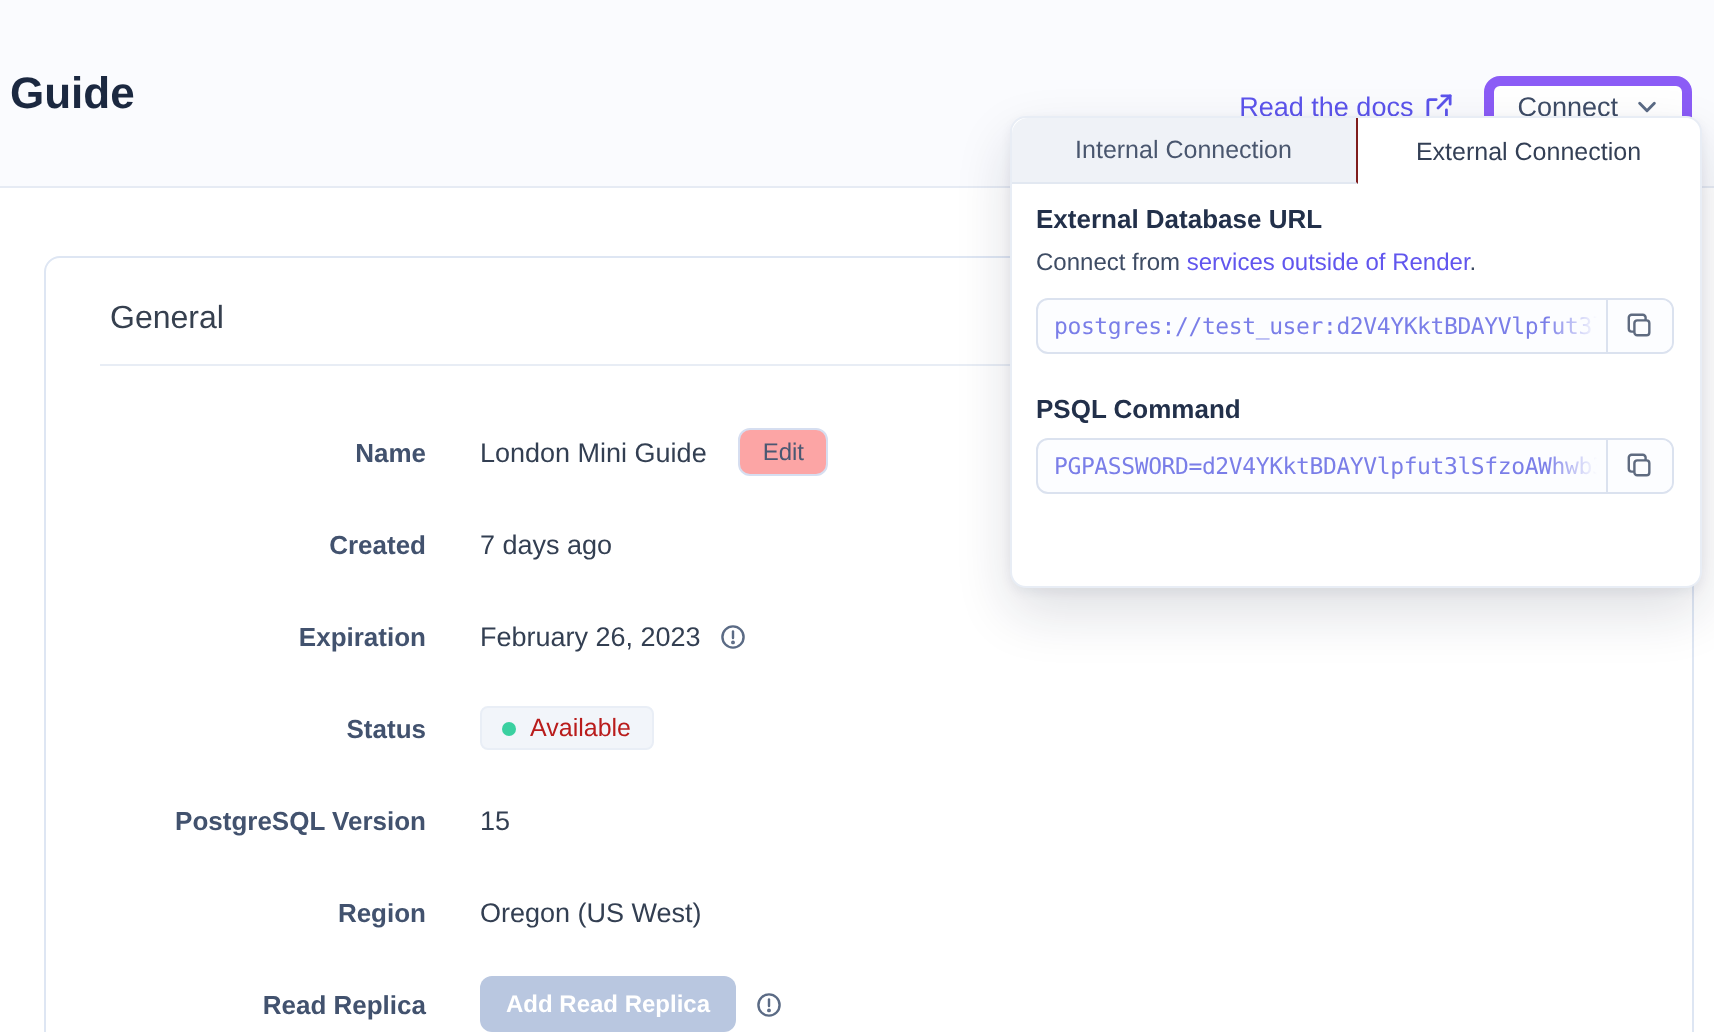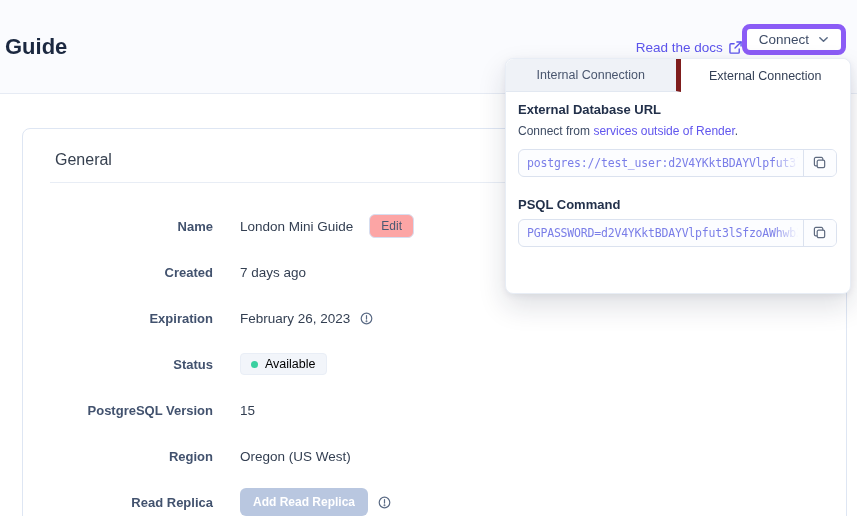--- a/index.html
+++ b/index.html
@@ -16,22 +16,22 @@
   .header-band {
     position: absolute; top: 0; left: 0; right: 0; height: 94px;
     background: #fafbfe;
     border-bottom: 1px solid #e6ebf4;
   }
   .page-title {
     position: absolute; left: 5px; top: 34px;
     font-size: 22px; font-weight: 600; color: #1b2840;
   }
   .header-actions {
-    position: absolute; right: 11px; top: 24px;
-    display: flex; align-items: flex-end; height: 31px;
+    position: absolute; right: 11px; top: 38px;
+    display: flex; align-items: center; gap: 16px; height: 31px;
   }
   .docs-link {
     display: flex; align-items: center; gap: 6px;
     color: #5c54ec; font-size: 13.5px; cursor: pointer; text-decoration: none;
   }
   .connect-btn {
     display: flex; align-items: center; gap: 9px;
     height: 31px; padding: 0 12px;
     background: #ffffff; border: 5px solid #8b5cf6; border-radius: 8px;
     font-size: 13.5px; color: #3e4c66; cursor: pointer;
@@ -63,21 +63,21 @@
     margin-left: 16px; padding: 4px 11px;
     background: #fca5a5; border: 1px solid #d6def0; border-radius: 6px;
     font-size: 12px; color: #4a5872; cursor: pointer;
     font-family: "Liberation Sans", sans-serif;
     text-align: center;
   }
   .info-icon { margin-left: 10px; color: #5b6b85; display: flex; }
   .status-badge {
     display: flex; align-items: center; gap: 7px;
     background: #f2f5fa; border: 1px solid #e9eef6; border-radius: 4px;
-    padding: 3px 10px; font-size: 12.5px; color: #000000;
+    padding: 3px 10px; font-size: 12.5px; color: #b91c1c;
   }
   .status-dot { width: 7px; height: 7px; border-radius: 50%; background: #3ad0a0; }
   .add-replica-btn {
     background: #b9c7e0; color: #ffffff; border: none; border-radius: 6px;
     padding: 7px 13px; font-size: 12px; font-weight: 600; cursor: default;
     font-family: "Liberation Sans", sans-serif;
   }
 
   
   .popover {
@@ -85,21 +85,21 @@
     background: #ffffff; border: 1px solid #e8edf5; border-radius: 8px;
     box-shadow: 0 12px 28px rgba(20,30,60,0.14), 0 2px 6px rgba(20,30,60,0.06);
   }
   .popover-tabs { display: flex; height: 33px; }
   .tab {
     flex: 1; display: flex; align-items: center; justify-content: center;
     font-size: 12.5px; cursor: pointer;
   }
   .tab.inactive {
     background: #eff2f7; color: #49566e;
-    border-bottom: 1px solid #e2e8f1; border-right: 5px solid #7f1d1d;
+    border-bottom: 1px solid #e2e8f1; border-right: 1px solid #7f1d1d;
     border-top-left-radius: 8px;
   }
   .tab.active { background: #ffffff; color: #333f55; border-top-right-radius: 8px; }
   .popover-body { padding: 10px 13px 0 12px; }
   .section-heading { font-size: 13px; font-weight: 700; color: #22304a; margin-bottom: 7px; }
   .section-desc { font-size: 12px; color: #3e4c64; margin-bottom: 11px; }
   .section-desc a { color: #6156ee; text-decoration: none; cursor: pointer; }
   .code-box {
     display: flex; align-items: stretch; height: 28px; margin-bottom: 20px;
     background: #fcfdff; border: 1px solid #dbe2ef; border-radius: 6px;

